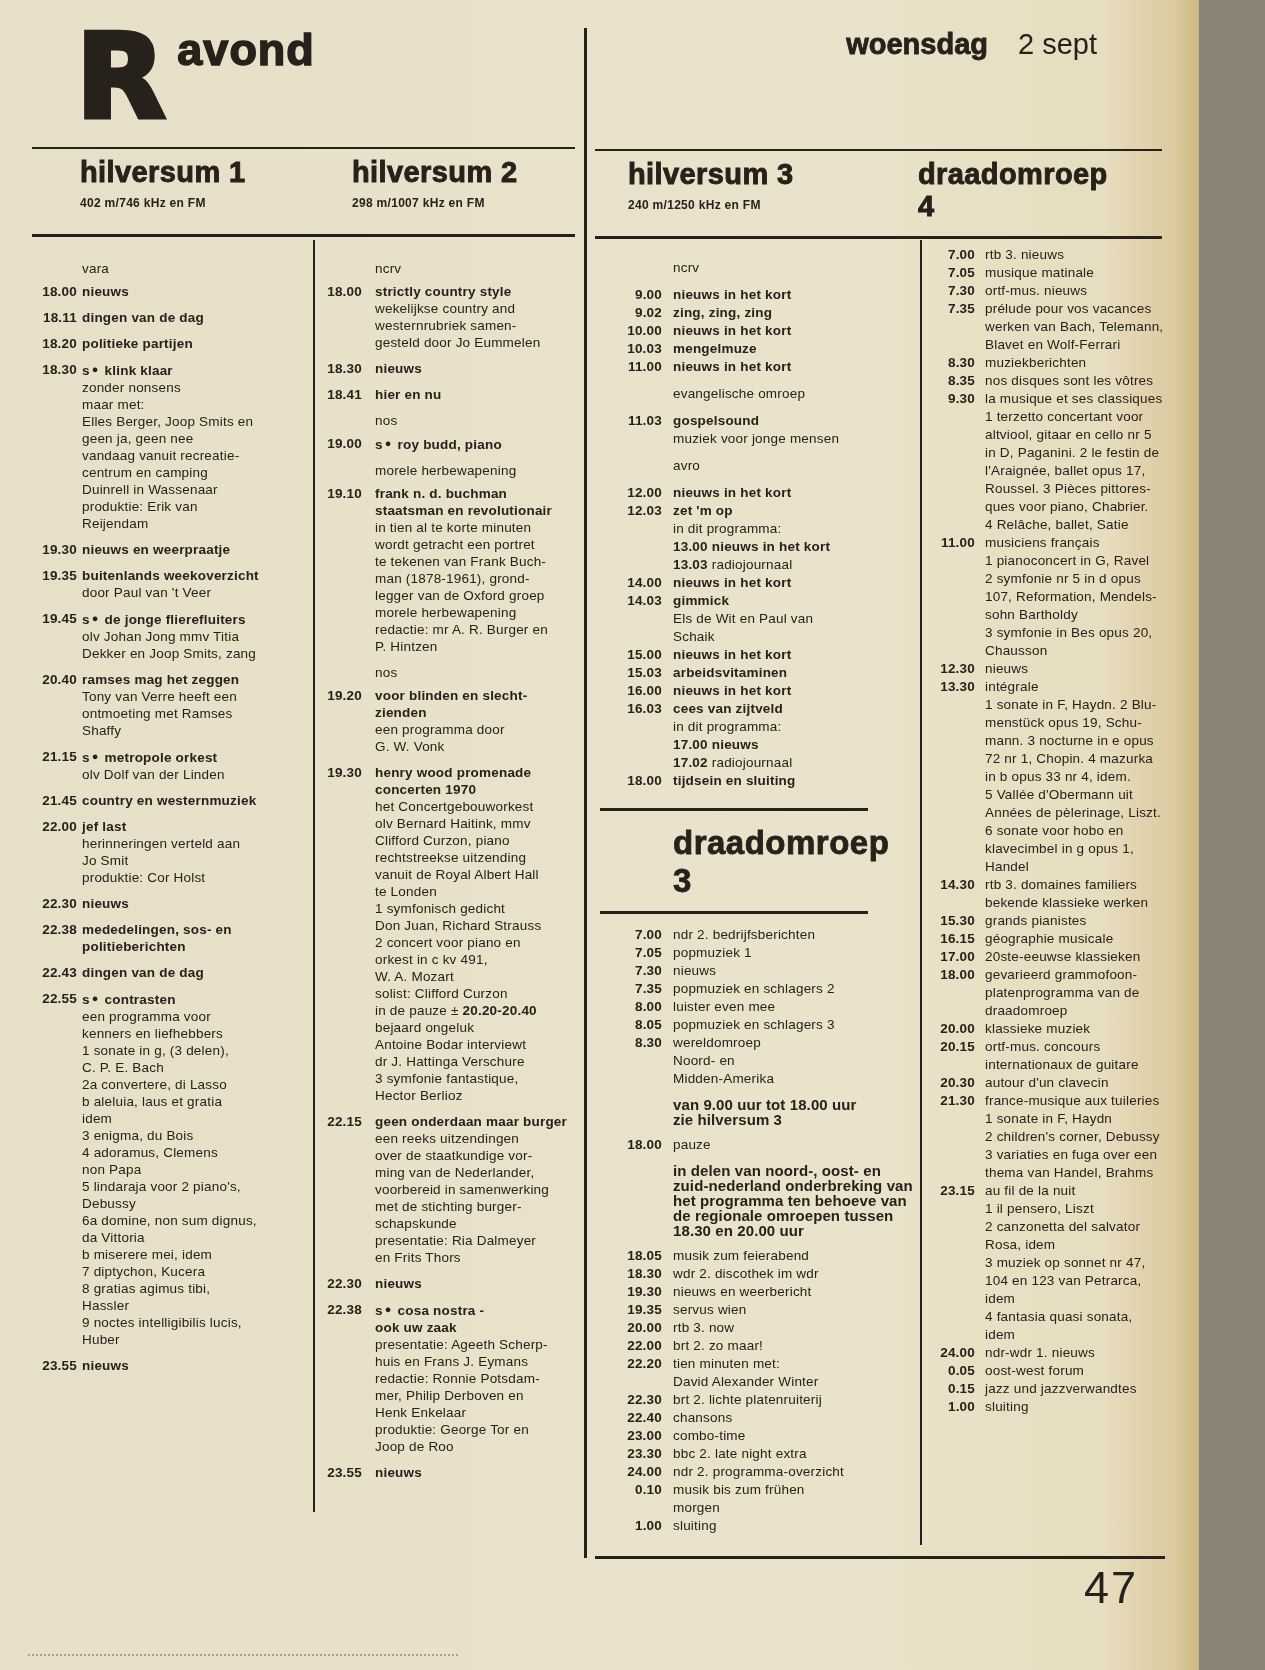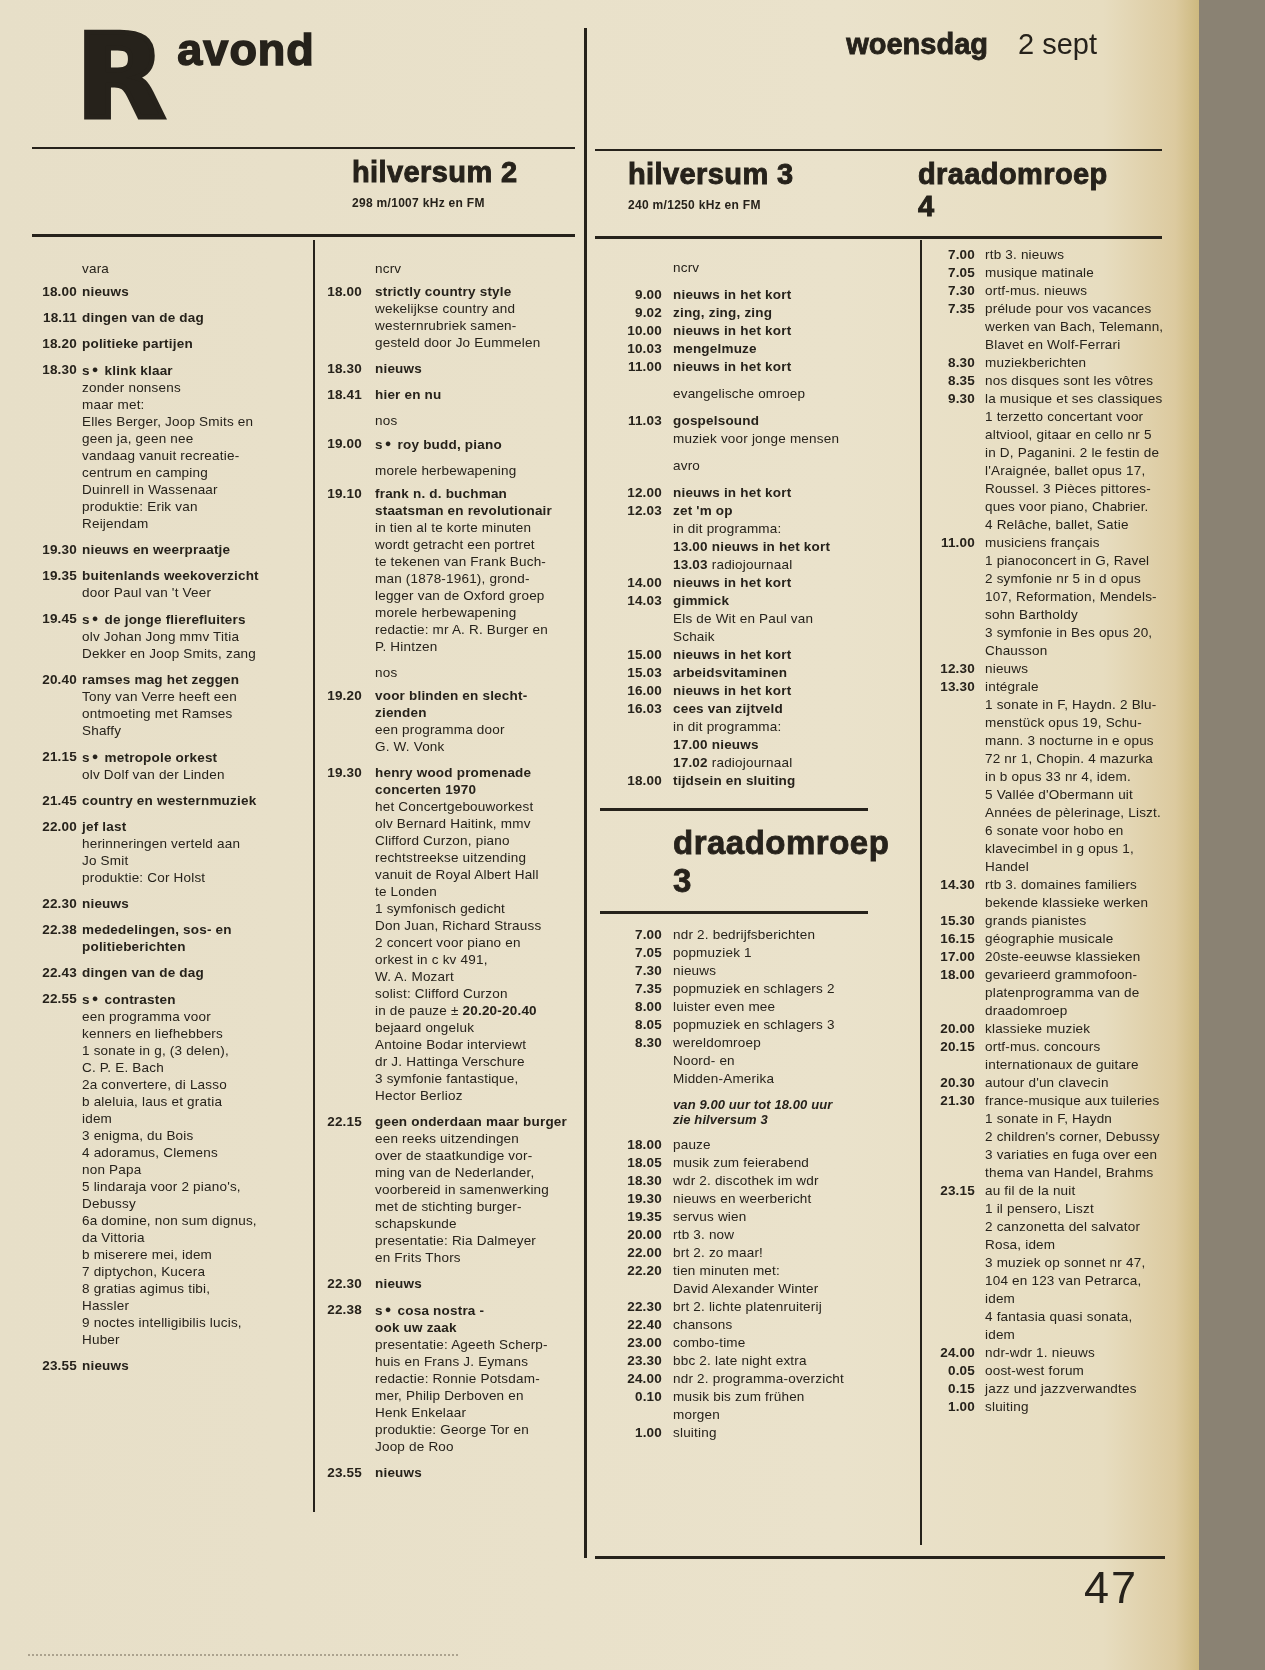--- a/index.html
+++ b/index.html
@@ -40,21 +40,21 @@
   .entry{display:flex;align-items:flex-start;}
   .spaced .entry{margin-bottom:9px;}
   .tight .entry{margin-bottom:0;}
   .t{flex:0 0 var(--tw);text-align:right;margin-right:var(--g);font-weight:700;}
   .body{flex:1;min-width:0;}
   .tl,.dl{white-space:nowrap;}
   .tl.b{font-weight:700;}
   .dl b{font-weight:700;}
   .net{margin:8px 0 6px calc(var(--tw) + var(--g));}
   .tight .net{margin:9px 0 9px calc(var(--tw) + var(--g));}
-  .note{margin:9px 0 9px calc(var(--tw) + var(--g));font-size:13px;line-height:15px;font-weight:700;letter-spacing:0.1px;font-style:italic;}
+  .note{margin:9px 0 9px calc(var(--tw) + var(--g));font-size:15px;line-height:15px;font-weight:700;letter-spacing:0.1px;}
   .note .note-line{white-space:nowrap;}
   .st{font-weight:700;}
   .dot{font-size:11px;vertical-align:2px;margin:0 6px 0 2px;}
   
   .sub{margin:18px 0 12px 0;}
   .sub-rule{height:3px;background:var(--ink);}
   .sub-word{font-size:33px;font-weight:700;margin:14px 0 0 calc(var(--tw) + var(--g));
             letter-spacing:0.5px;-webkit-text-stroke:0.8px var(--ink);line-height:36px;white-space:nowrap;}
   .sub-num{font-size:33px;font-weight:700;margin:2px 0 12px calc(var(--tw) + var(--g));
            -webkit-text-stroke:0.8px var(--ink);line-height:36px;}
@@ -76,20 +76,24 @@
 
   <div class="rule" style="left:32px;top:147px;width:543px;height:2px;"></div>
   <div class="rule" style="left:32px;top:234px;width:543px;height:3px;"></div>
   <div class="rule" style="left:595px;top:149px;width:567px;height:2px;"></div>
   <div class="rule" style="left:595px;top:236px;width:567px;height:3px;"></div>
   <div class="rule" style="left:584px;top:28px;width:3px;height:1530px;"></div>
   <div class="rule" style="left:313px;top:240px;width:2px;height:1272px;"></div>
   <div class="rule" style="left:920px;top:240px;width:2px;height:1305px;"></div>
   <div class="rule" style="left:595px;top:1556px;width:570px;height:3px;"></div>
 
+  <div class="station" id="st-0">
+    <div class="s-title">hilversum 1</div>
+    <div class="s-freq">402 m/746 kHz en FM</div>
+  </div>
   <div class="station" id="st-1">
     <div class="s-title">hilversum 2</div>
     <div class="s-freq">298 m/1007 kHz en FM</div>
   </div>
   <div class="station" id="st-2">
     <div class="s-title">hilversum 3</div>
     <div class="s-freq">240 m/1250 kHz en FM</div>
   </div>
   <div class="station" id="st-3">
     <div class="s-title">draadomroep</div>
@@ -513,20 +517,27 @@
       <div class="note">
         <div class="note-line">van 9.00 uur tot 18.00 uur</div>
         <div class="note-line">zie hilversum 3</div>
       </div>
       <div class="entry">
         <div class="t">18.00</div>
         <div class="body">
           <div class="tl">pauze</div>
         </div>
       </div>
+      <div class="note">
+        <div class="note-line">in delen van noord-, oost- en</div>
+        <div class="note-line">zuid-nederland onderbreking van</div>
+        <div class="note-line">het programma ten behoeve van</div>
+        <div class="note-line">de regionale omroepen tussen</div>
+        <div class="note-line">18.30 en 20.00 uur</div>
+      </div>
       <div class="entry">
         <div class="t">18.05</div>
         <div class="body">
           <div class="tl">musik zum feierabend</div>
         </div>
       </div>
       <div class="entry">
         <div class="t">18.30</div>
         <div class="body">
           <div class="tl">wdr 2. discothek im wdr</div>

